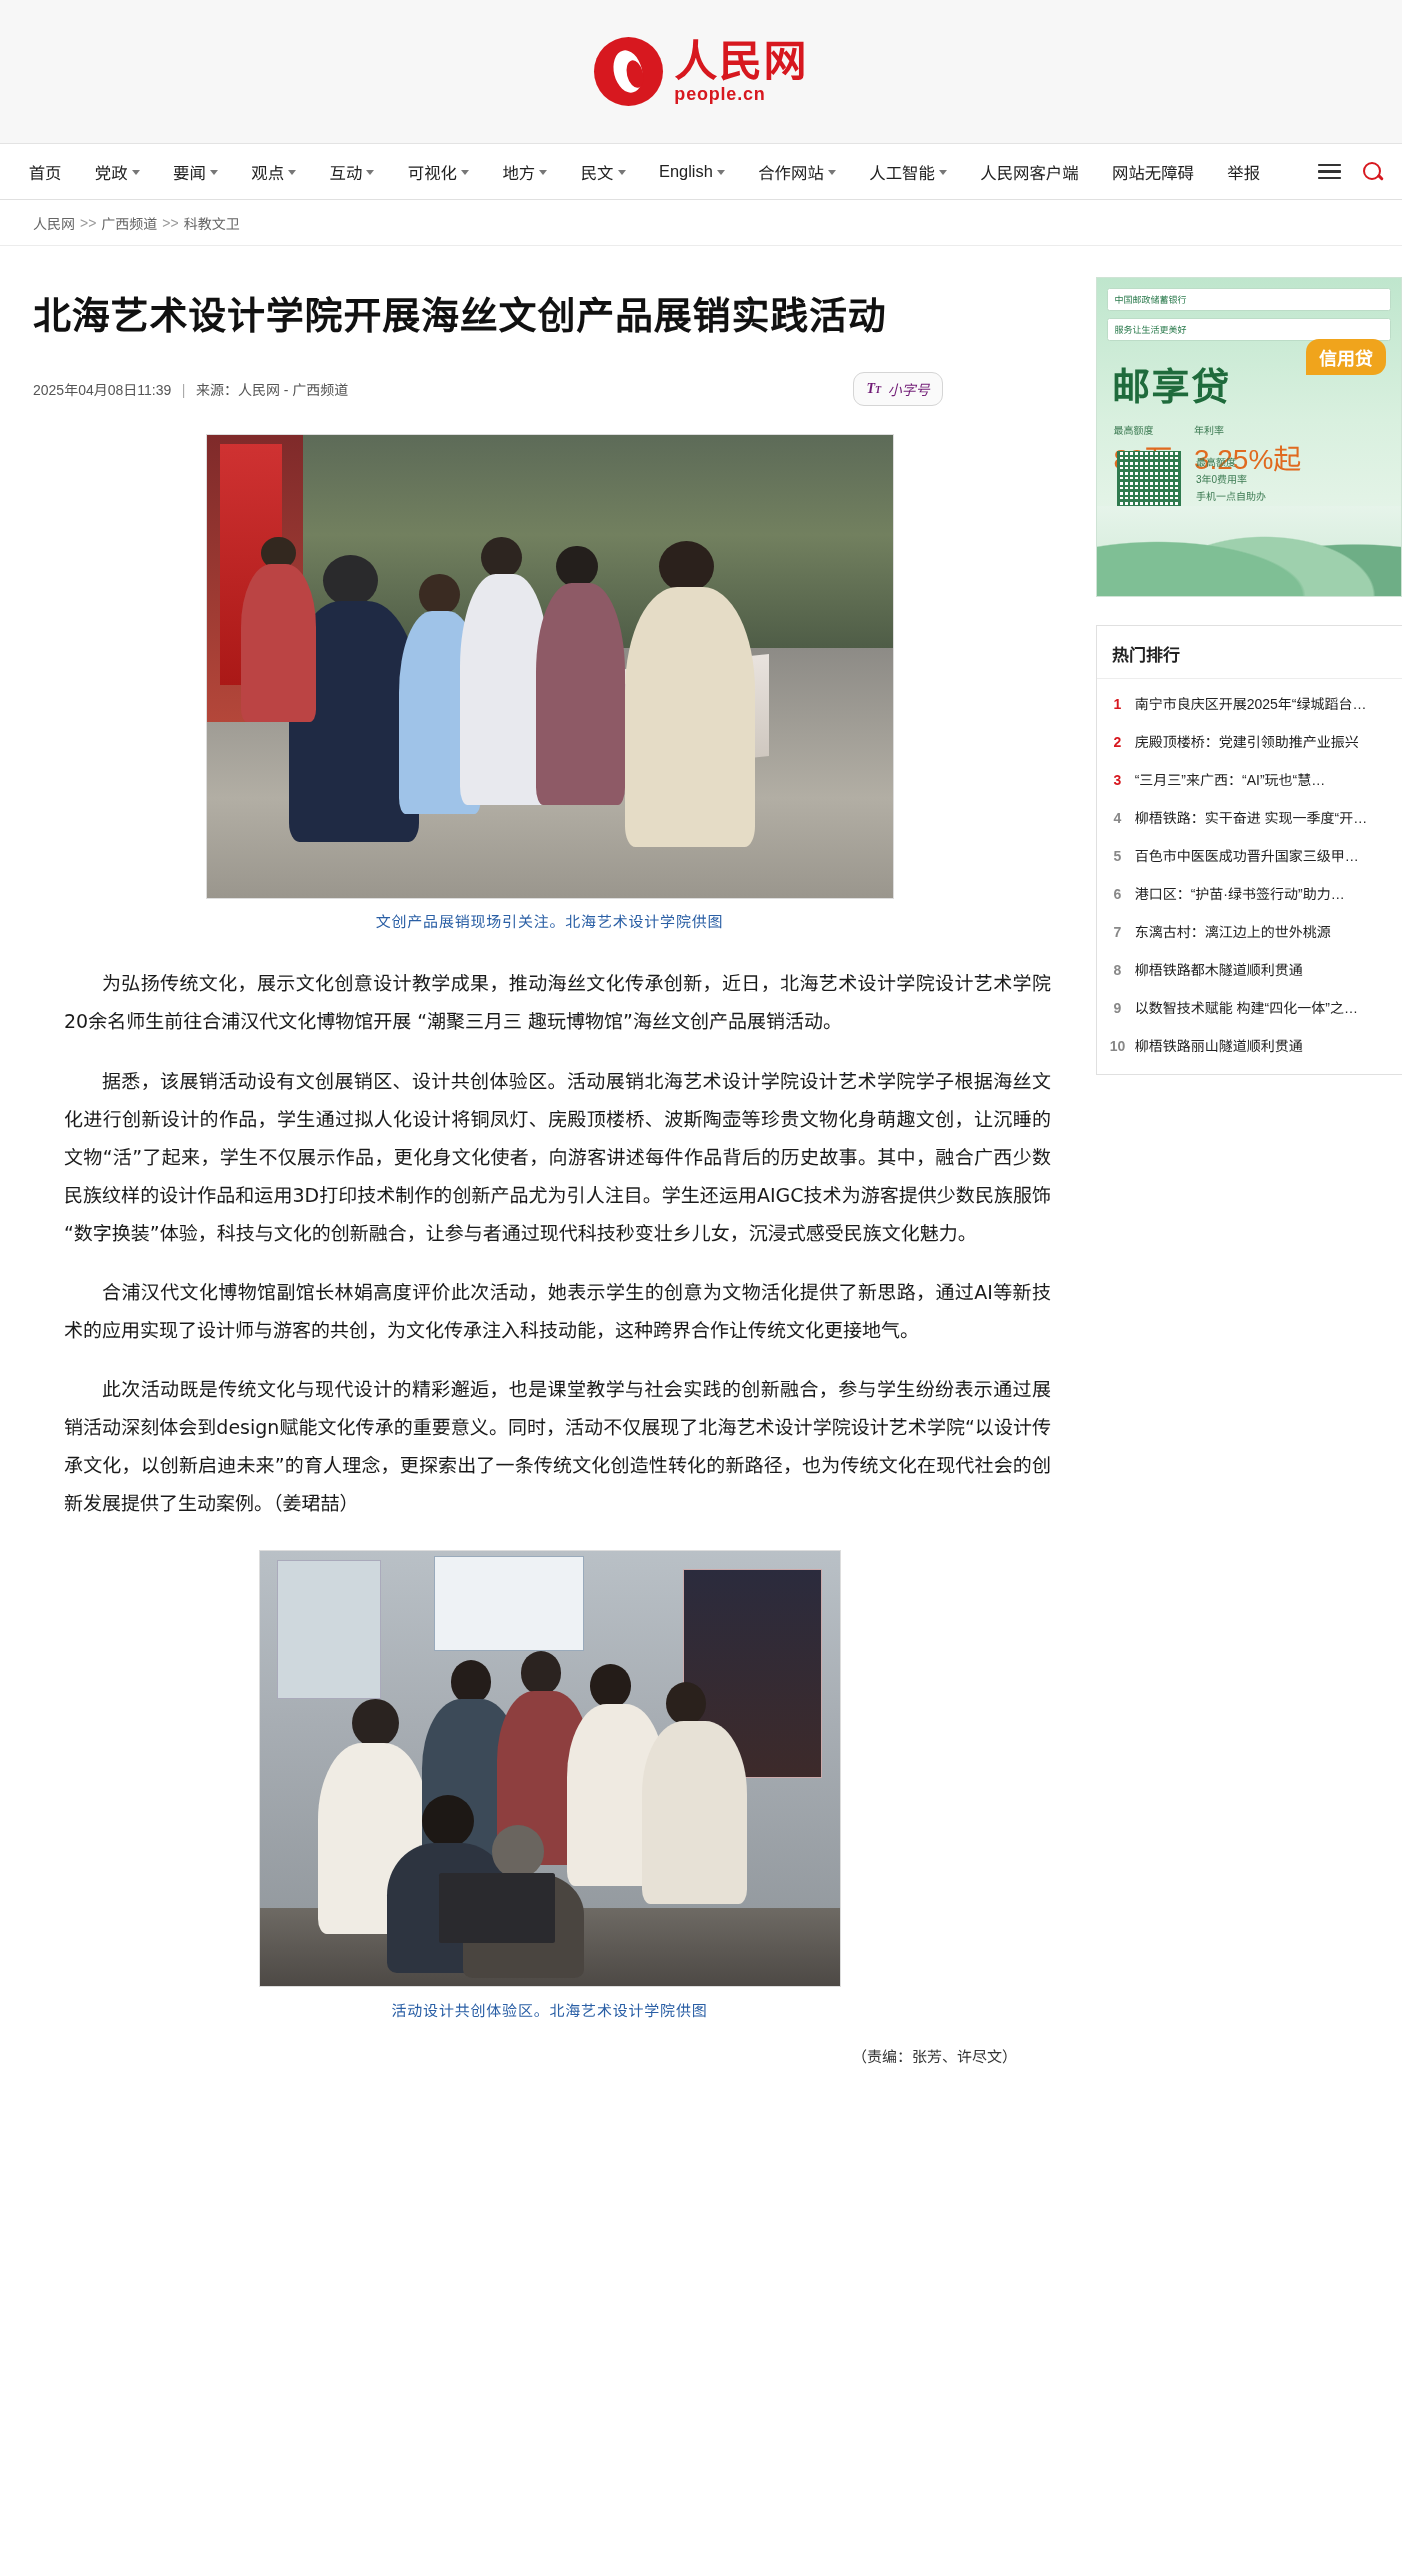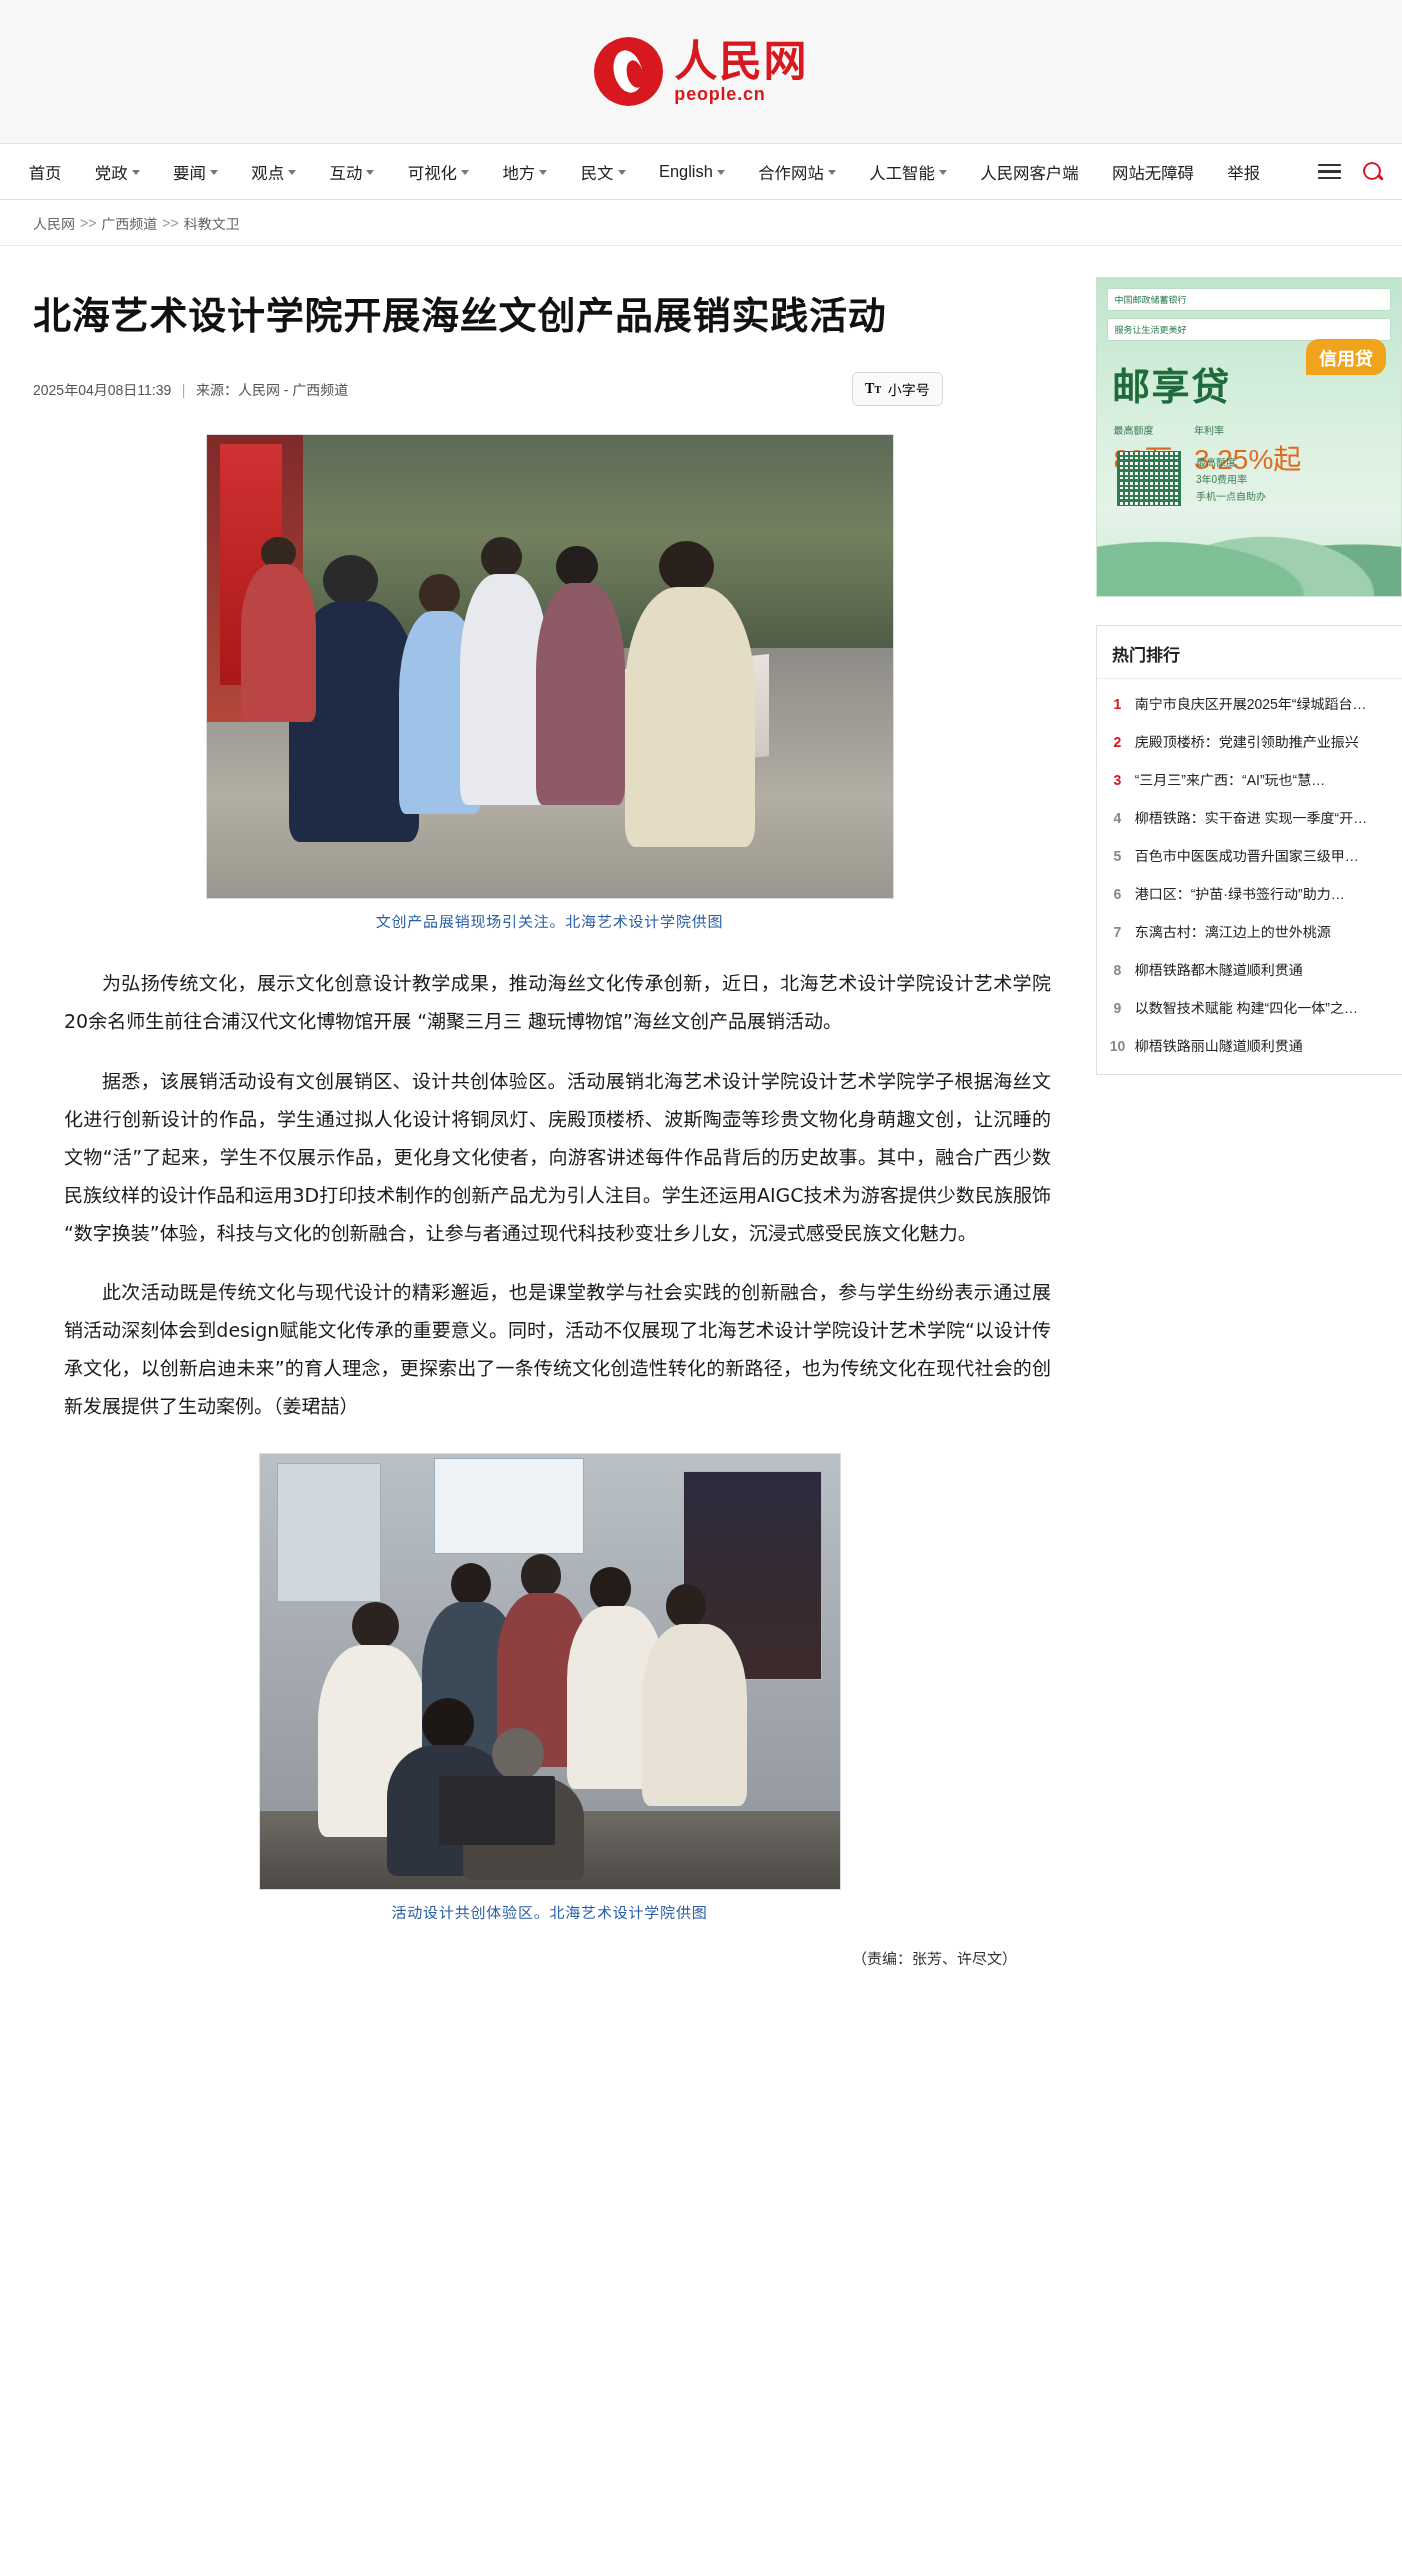--- a/index.html
+++ b/index.html
@@ -127,27 +127,28 @@
     letter-spacing: 0.8px;
   }
   .meta-row {
     display: flex; align-items: center; justify-content: space-between;
     margin-top: 28px; padding-right: 123px;
   }
   .meta-text { font-size: 14px; color: #555; }
   .meta-text .sep { margin: 0 6.6px; color: #aaa; }
   .fontsize-btn {
     border: 0.8px solid #d5d5d5;
-    border-radius: 6px;
+    border-radius: 11px;
     background: #fafafa;
     font-size: 14px;
-    color: #000000;
+    color: #701a75;
     padding: 5.8px 12.3px;
     display: flex; align-items: center; gap: 6.6px;
     cursor: pointer;
+    font-style: italic;
   }
   .fontsize-btn .tt {
     font-family: "Liberation Serif", serif;
     font-weight: bold;
   }
   .fontsize-btn .tt small { font-size: 10px; }
 
   
   figure { margin: 28px 0 0 0; text-align: center; }
   .photo {
@@ -411,20 +412,21 @@
             <div class="head" style="left:8%;top:22%;width:5%;height:7%;background:#33281f;"></div>
             <div class="p" style="left:5%;top:28%;width:11%;height:34%;background:#b44;"></div>
           </div>
         </div>
         <figcaption>文创产品展销现场引关注。北海艺术设计学院供图</figcaption>
       </figure>
 
       <div class="article-body">
         <p>为弘扬传统文化，展示文化创意设计教学成果，推动海丝文化传承创新，近日，北海艺术设计学院设计艺术学院20余名师生前往合浦汉代文化博物馆开展 “潮聚三月三 趣玩博物馆”海丝文创产品展销活动。</p>
         <p>据悉，该展销活动设有文创展销区、设计共创体验区。活动展销北海艺术设计学院设计艺术学院学子根据海丝文化进行创新设计的作品，学生通过拟人化设计将铜凤灯、庑殿顶楼桥、波斯陶壶等珍贵文物化身萌趣文创，让沉睡的文物“活”了起来，学生不仅展示作品，更化身文化使者，向游客讲述每件作品背后的历史故事。其中，融合广西少数民族纹样的设计作品和运用3D打印技术制作的创新产品尤为引人注目。学生还运用AIGC技术为游客提供少数民族服饰“数字换装”体验，科技与文化的创新融合，让参与者通过现代科技秒变壮乡儿女，沉浸式感受民族文化魅力。</p>
+        <p>合浦汉代文化博物馆副馆长林娟高度评价此次活动，她表示学生的创意为文物活化提供了新思路，通过AI等新技术的应用实现了设计师与游客的共创，为文化传承注入科技动能，这种跨界合作让传统文化更接地气。</p>
         <p>此次活动既是传统文化与现代设计的精彩邂逅，也是课堂教学与社会实践的创新融合，参与学生纷纷表示通过展销活动深刻体会到design赋能文化传承的重要意义。同时，活动不仅展现了北海艺术设计学院设计艺术学院“以设计传承文化，以创新启迪未来”的育人理念，更探索出了一条传统文化创造性转化的新路径，也为传统文化在现代社会的创新发展提供了生动案例。（姜珺喆）</p>
       </div>
 
       <figure>
         <div class="photo photo-2">
           <div class="sim sim2">
             <div class="bg"></div>
             <div class="poster-l"></div>
             <div class="poster-c"></div>
             <div class="poster-r"></div>

